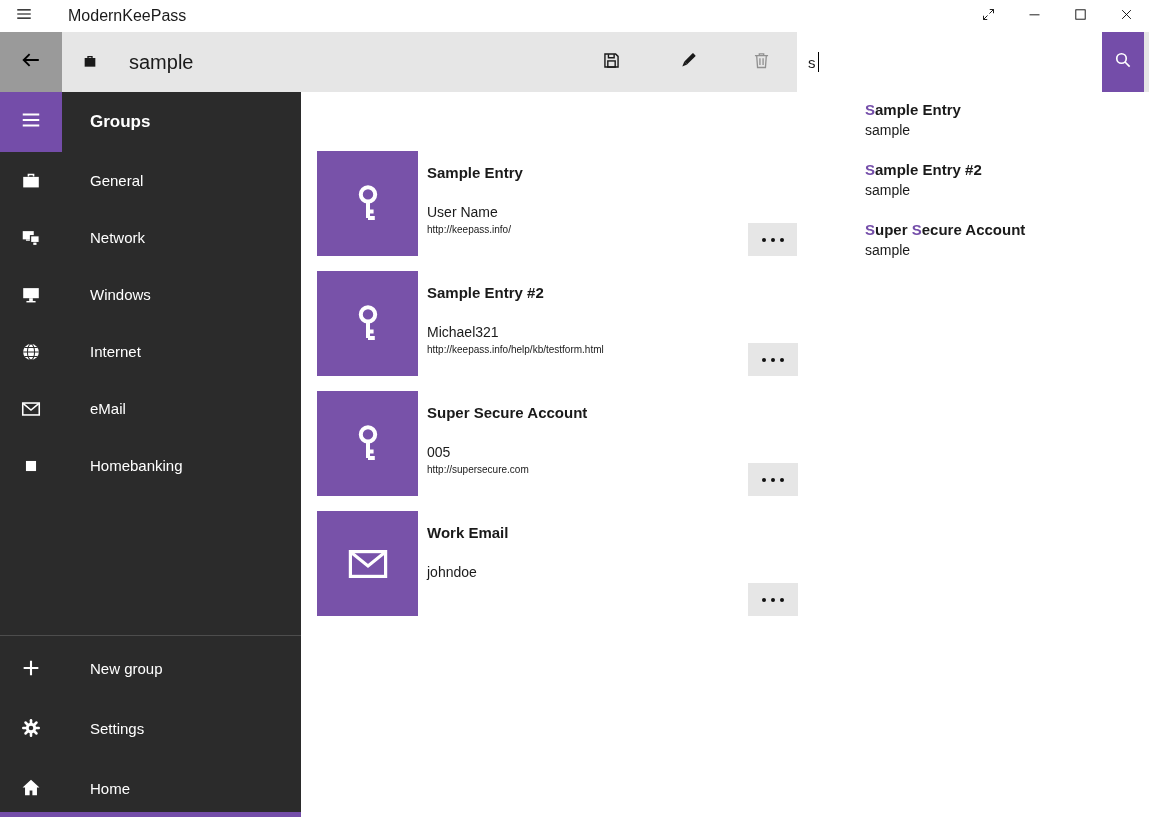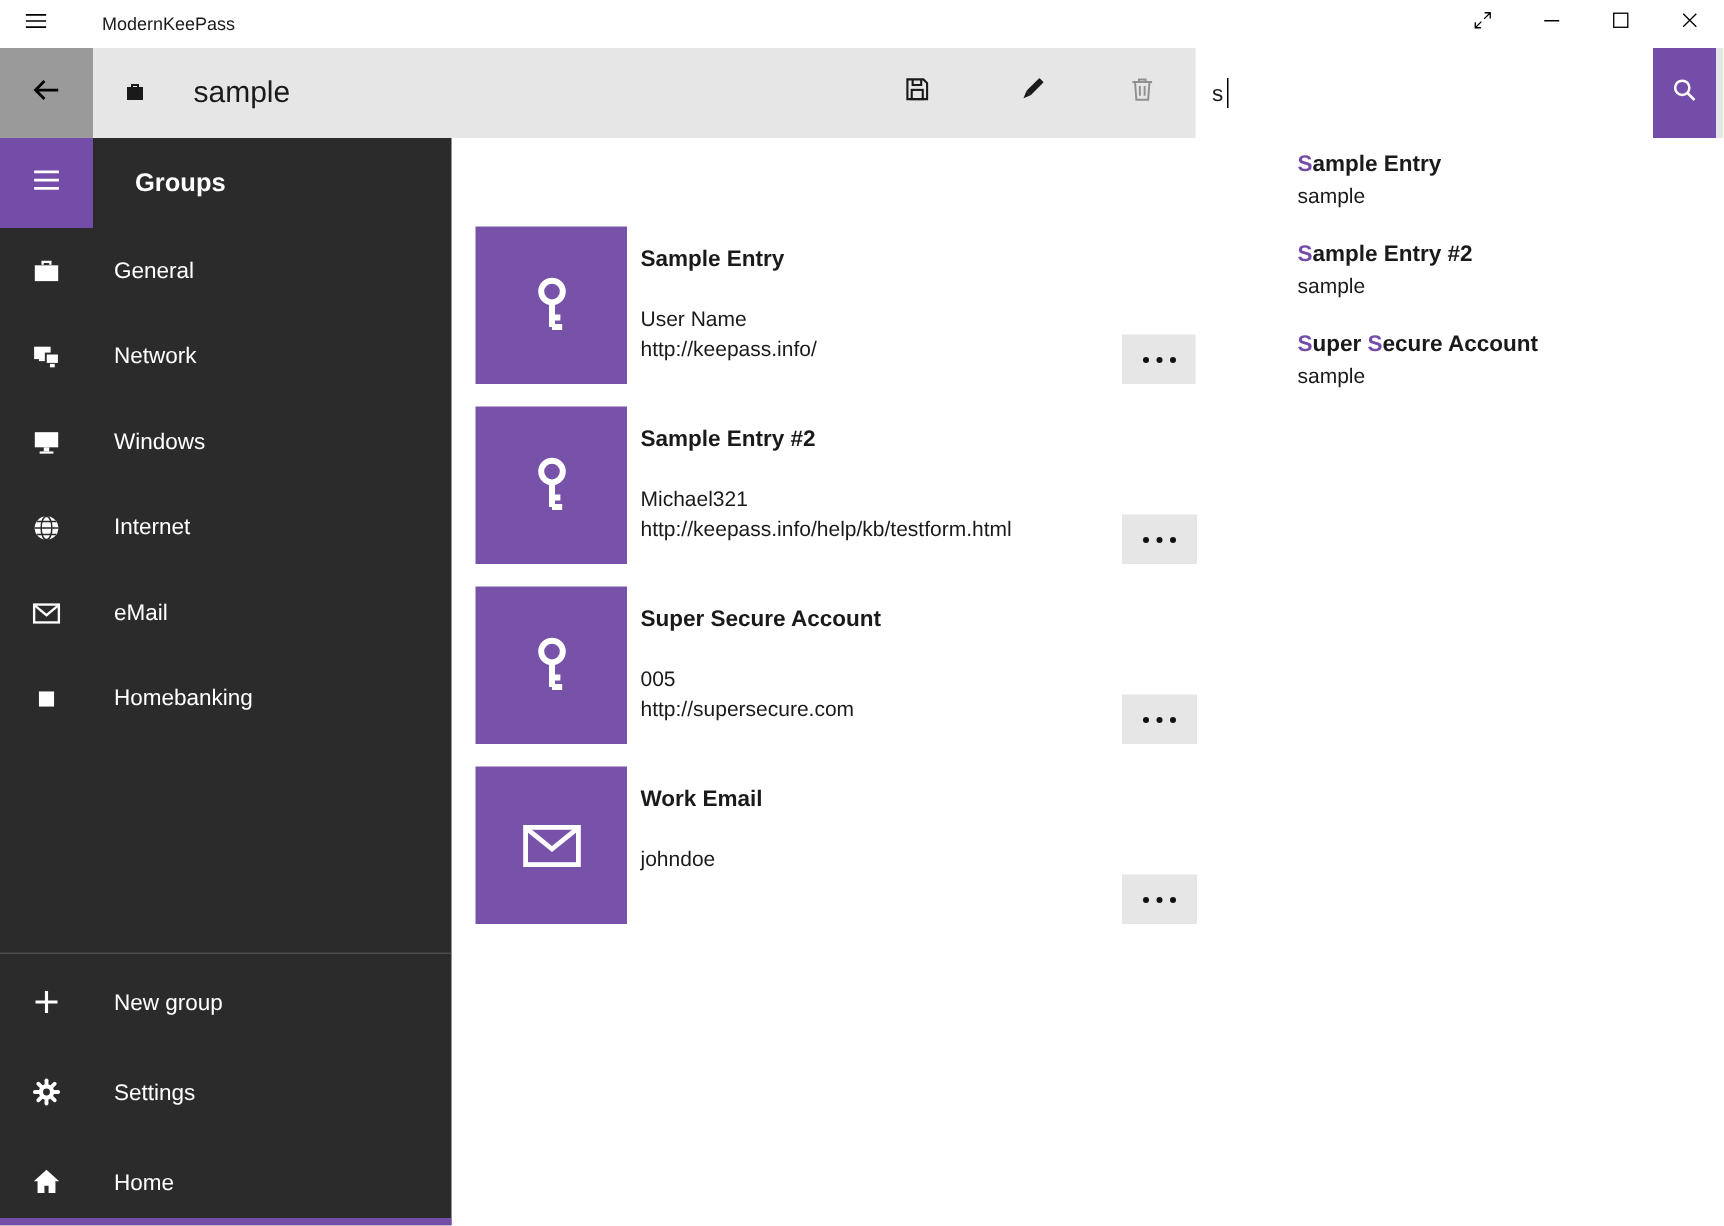--- a/index.html
+++ b/index.html
@@ -12,21 +12,21 @@
     overflow: hidden;
   }
   :root { --accent: #744da9; --tile: #7852a9; }
 
   
   .titlebar {
     position: absolute; left: 0; top: 0; width: 1149px; height: 32px;
     background: #ffffff; display: flex; align-items: center;
   }
   .tb-hamburger { width: 48px; height: 32px; display: flex; align-items: center; justify-content: center; }
-  .tb-title { font-size: 12px; margin-left: 20px; }
+  .tb-title { font-size: 16px; margin-left: 20px; }
   .tb-controls { margin-left: auto; display: flex; }
   .tb-btn { width: 46px; height: 32px; display: flex; align-items: center; justify-content: center; }
 
   
   .commandbar {
     position: absolute; left: 0; top: 32px; width: 1149px; height: 60px;
     background: #e6e6e6;
   }
   .back-btn {
     position: absolute; left: 0; top: 0; width: 62px; height: 60px;
@@ -72,37 +72,37 @@
     position: absolute; left: 90px; top: 0; height: 60px;
     display: flex; align-items: center; color: #fff; font-weight: 700; font-size: 17px; text-align: center;
   }
   .group-list { position: absolute; left: 0; top: 60px; width: 100%; }
   .side-item {
     height: 57px; display: flex; align-items: center;
     padding-left: 20px; color: #fff; font-size: 15px;
   }
   .side-icon { width: 22px; height: 22px; flex: 0 0 22px; }
   .side-icon svg { width: 22px; height: 22px; display: block; }
-  .side-label { margin-left: 34px; white-space: nowrap; }
+  .side-label { margin-left: 48px; white-space: nowrap; }
   .side-divider { position: absolute; left: 0; top: 543px; width: 301px; height: 1px; background: #4d4d4d; }
   .action-list { position: absolute; left: 0; top: 546px; width: 100%; }
   .action-list .side-item { height: 60px; font-weight: 400; }
   .accent-strip { position: absolute; left: 0; bottom: 0; width: 301px; height: 5px; background: var(--accent); }
 
   
   .entries { position: absolute; left: 317px; top: 151px; }
   .entry-row { position: relative; width: 481px; height: 105px; margin-bottom: 15px; }
   .tile {
     position: absolute; left: 0; top: 0; width: 101px; height: 105px;
     background: var(--tile); display: flex; align-items: center; justify-content: center;
   }
   .tile-icon svg { width: 48px; height: 48px; display: block; }
   .entry-title { position: absolute; left: 110px; top: 13px; font-size: 15px; font-weight: 700; }
   .entry-username { position: absolute; left: 110px; top: 53px; font-size: 14px; }
-  .entry-url { position: absolute; left: 110px; top: 73px; font-size: 14px; }
+  .entry-url { position: absolute; left: 110px; top: 73px; font-size: 10px; }
   .more-btn {
     position: absolute; left: 431px; top: 72px; width: 50px; height: 33px;
     background: #e6e6e6; display: flex; align-items: center; justify-content: center; gap: 5px;
   }
   .more-btn .dot { width: 4px; height: 4px; border-radius: 50%; background: #111; }
 
   
   .suggestions { position: absolute; left: 797px; top: 92px; width: 352px; background: #ffffff; padding-top: 6px; }
   .sugg-item { height: 60px; padding: 2px 0 0 68px; }
   .sugg-title { font-size: 15px; font-weight: 700; line-height: 20px; color: #1a1a1a; }

